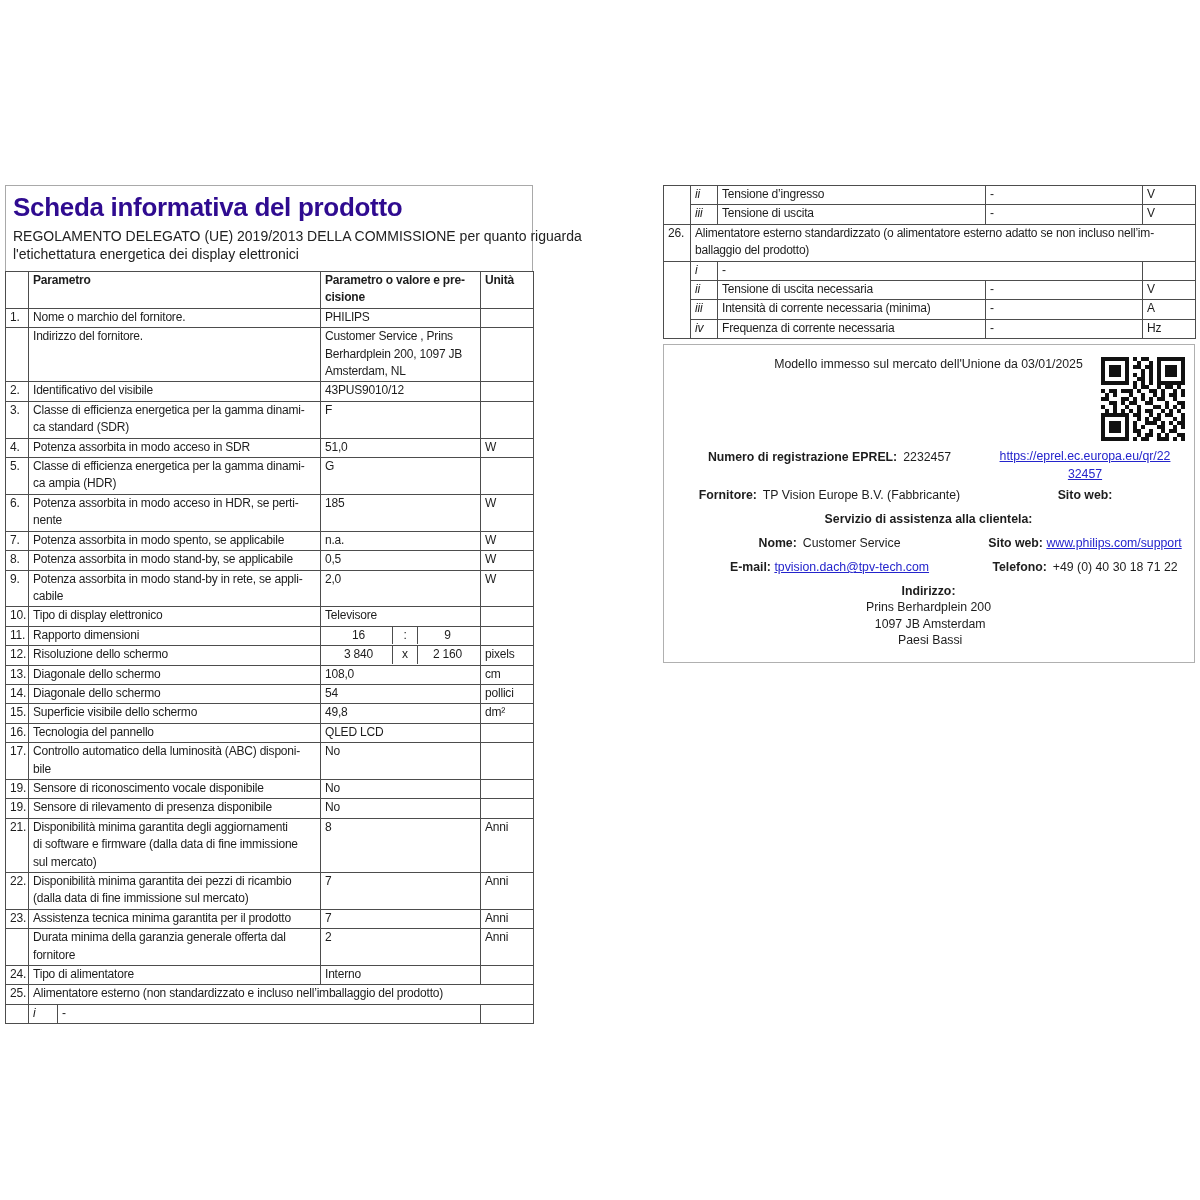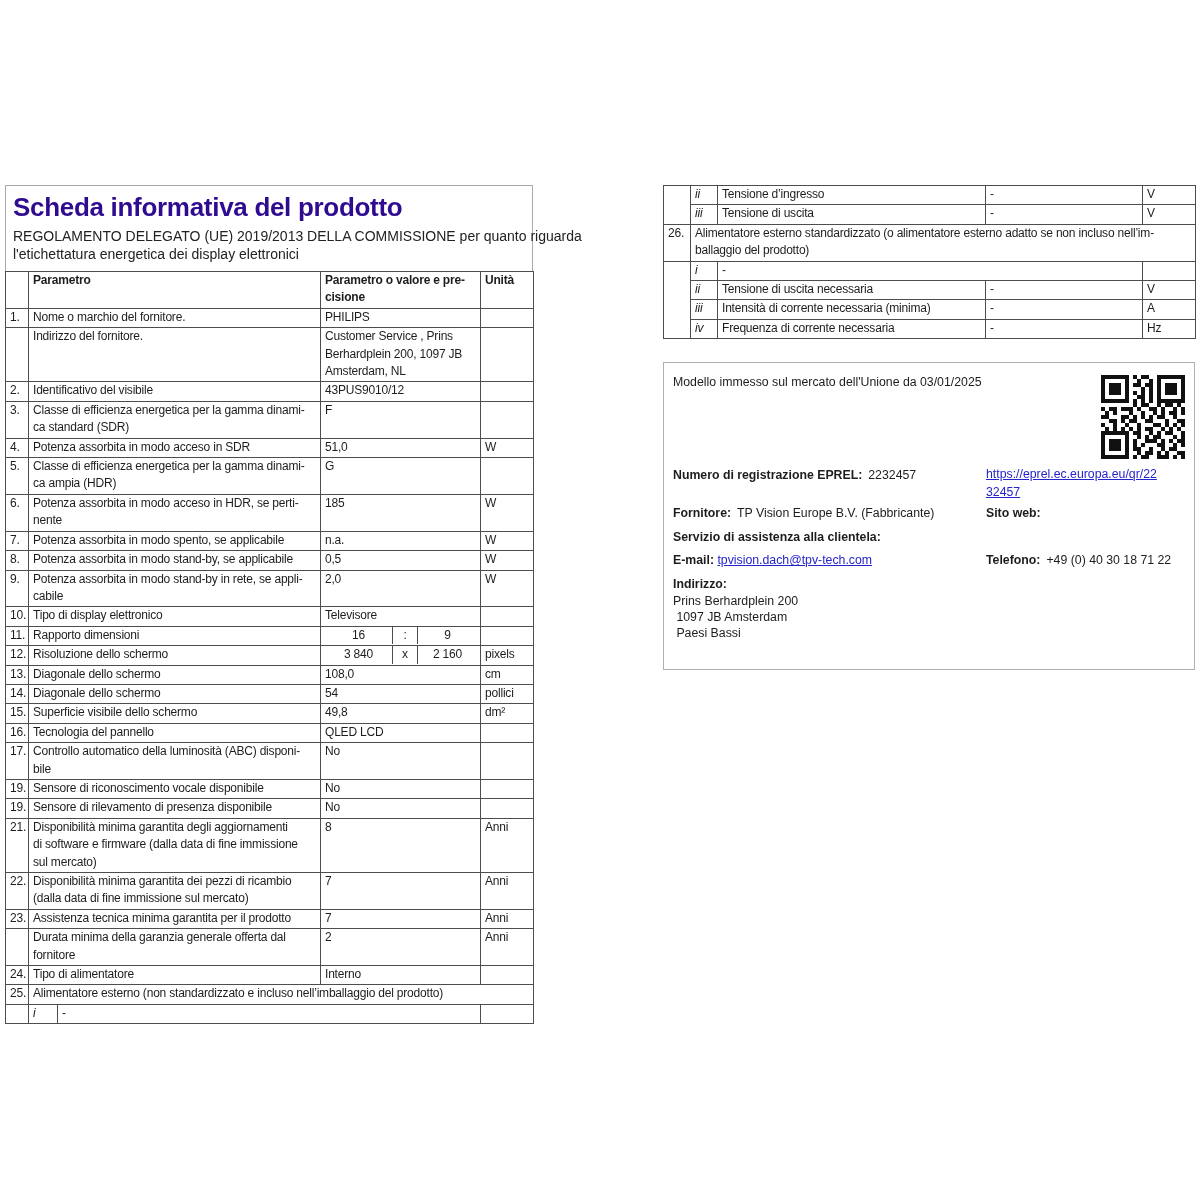--- a/index.html
+++ b/index.html
@@ -42,22 +42,22 @@
   td.tcell { padding:0; }
   .triple { display:flex; width:100%; height:100%; }
   .triple span { display:block; text-align:center; line-height:17.4px; }
   .triple .ta { width:67px; }
   .triple .tb { width:24px; border-left:1px solid #4d4d4d; border-right:1px solid #4d4d4d; }
   .triple .tc { flex:1; }
 
   
   .right-col { position:absolute; left:663px; top:185px; width:532px; }
   .info-box {
-    border:1px solid #b0b0b0; margin-top:23px; position:relative;
-    padding:11px 10px 13px 9px; box-sizing:border-box; min-height:308px;
+    border:1px solid #b0b0b0; margin-top:5px; position:relative;
+    padding:11px 10px 13px 9px; box-sizing:border-box; min-height:308px;text-align:center;
   }
   .qr { position:absolute; top:12px; right:9px; width:84px; height:84px; }
   .modello { margin:0; font-size:12.3px; line-height:17.5px; }
   .grid2 { display:grid; grid-template-columns:313px 1fr; align-items:start; }
   .mt-eprel { margin-top:74px; }
   .mt3 { margin-top:3px; }
   .mt6 { margin-top:6px; }
   .mt5 { margin-top:5px; }
   .lbl-b { font-weight:bold; }
   .kv { font-size:12.3px; line-height:18px; }
@@ -377,20 +377,29 @@
         </div>
         <div class="kv">
           <span class="lbl-b">Sito web:</span>
         </div>
       </div>
 
       <div class="kv mt6">
         <span class="lbl-b">Servizio di assistenza alla clientela:</span>
       </div>
 
+      <div class="grid2 mt6">
+        <div class="kv">
+          <span class="lbl-b">Nome:</span><span class="v">Customer Service</span>
+        </div>
+        <div class="kv">
+          <span class="lbl-b">Sito web:</span>
+          <a href="#" class="link">www.philips.com/support</a>
+        </div>
+      </div>
 
       <div class="grid2 mt5">
         <div class="kv">
           <span class="lbl-b">E-mail:</span>
           <a href="#" class="link">tpvision.dach@tpv-tech.com</a>
         </div>
         <div class="kv">
           <span class="lbl-b">Telefono:</span><span class="v">+49 (0) 40 30 18 71 22</span>
         </div>
       </div>

